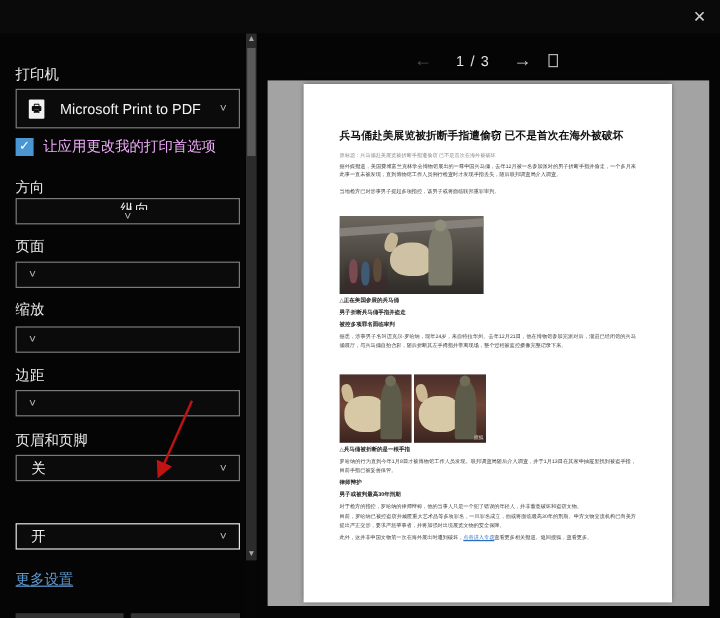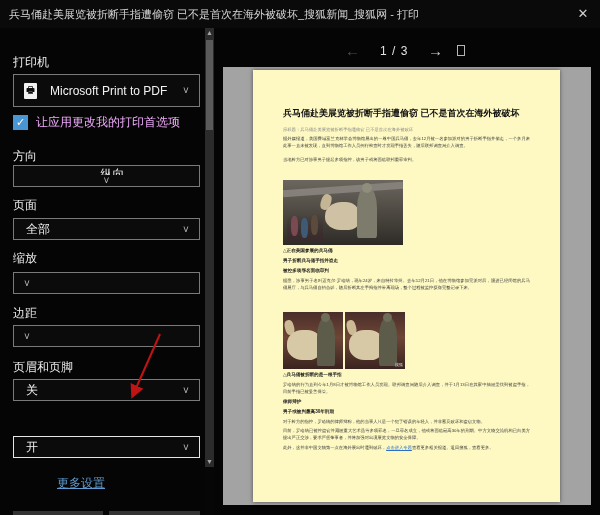--- a/index.html
+++ b/index.html
@@ -26,21 +26,21 @@
   #printer-icon { width:18px; height:16px; margin-left:8px; position:relative; }
   #printer-icon .page-shape { position:absolute; left:2px; top:0; width:13px; height:16px;
     background:#f2f2f2; border-radius:1px; }
   #printer-icon .glyph { position:absolute; left:4px; top:2px; width:9px; height:11px;
     color:#0b0b0b; font-size:9px; line-height:11px; text-align:center; font-weight:bold; }
   #apply-row { left:13px; top:86px; display:flex; align-items:center; gap:8px; }
   #apply-checkbox { width:15px; height:15px; background:#4a96d2; color:#fff;
     font-size:11px; line-height:15px; text-align:center; }
   #apply-label { font-size:12px; color:#f0abfc; white-space:nowrap; }
   #more-settings { left:13px; top:447px; font-size:12px; color:#5f9ad0;
-    text-decoration:underline; cursor:pointer;margin-left:44px; }
+    text-decoration:underline; cursor:pointer; }
   .btn { top:483px; height:23px; background:#333333; color:#f5f5f5; font-size:12px;
     text-align:center; line-height:23px; cursor:default; }
   #print-btn { left:13px; width:90px; }
   #cancel-btn { left:109px; width:91px; }
 
   
   #side-scrollbar { left:205px; top:28px; width:9px; height:439px; background:#2b2b2b; }
   #side-scrollbar .arrow { position:absolute; left:0; width:9px; height:10px;
     color:#a5a5a5; font-size:7px; line-height:10px; text-align:center; }
   #scroll-up { top:0; }
@@ -49,21 +49,21 @@
 
   
   #preview { left:214px; top:28px; width:386px; height:487px; background:#050505; }
   .nav-ic { top:14px; font-size:15px; }
   #nav-back { left:131px; color:#4f4f4f; }
   #nav-fwd  { left:214px; color:#cfcfcf; }
   #page-indicator { left:166px; top:16px; font-size:12px; color:#e3e3e3; letter-spacing:1px; }
   #fit-icon { left:243px; top:17px; width:8px; height:11px; border:1px solid #b5b5b5; }
 
   #viewport { left:9px; top:39px; width:368px; height:438px; background:#a3a3a3; }
-  #page { left:30px; top:3px; width:307px; height:432px; background:#fef9c3;
+  #page { left:30px; top:3px; width:307px; height:432px; background:#ffffff;
     box-shadow:0 0 4px rgba(0,0,0,.5); overflow:hidden; }
 
   
   #headline { left:30px; top:38px; width:250px; font-size:9px; font-weight:bold;
     color:#111; line-height:1.25; }
   .tiny { font-size:4.3px; line-height:1.65; color:#3c3c3c; text-align:justify; }
   #origin-line { left:30px; top:56px; width:247px; color:#8a8a8a; }
   #para1 { left:30px; top:65px; width:247px; }
   #para2 { left:30px; top:86px; width:247px; }
   .subcap { font-size:4.6px; font-weight:bold; color:#222; }
@@ -111,21 +111,20 @@
 
   
   #red-arrow { left:0; top:0; pointer-events:none; }
 </style>
 </head>
 <body>
 
 <div id="window">
 
   <div id="titlebar" class="abs">
-    <div id="title-text" class="abs">兵马俑赴美展览被折断手指遭偷窃 已不是首次在海外被破坏_搜狐新闻_搜狐网 - 打印</div>
     <div id="close-btn" class="abs">✕</div>
   </div>
 
   <div id="sidebar" class="abs">
 
     <div class="abs field-label" style="top:26px;">打印机</div>
     <div class="abs combo" id="printer-combo">
       <span id="printer-icon">
         <span class="page-shape"></span>
           <span class="glyph">🖶</span>
@@ -140,21 +139,20 @@
     </div>
 
     <div class="abs field-label" style="top:120px;">方向</div>
     <div class="abs combo" style="top:137px;height:22px;flex-direction:column;">
       <span class="val">纵向</span>
       <span class="chev">˅</span>
     </div>
 
     <div class="abs field-label" style="top:169px;">页面</div>
     <div class="abs combo" style="top:190px;height:22px;">
-      <span class="val">全部</span>
       <span class="chev">˅</span>
     </div>
 
     <div class="abs field-label" style="top:222px;">缩放</div>
     <div class="abs combo" style="top:244px;height:22px;">
       <span class="chev">˅</span>
     </div>
 
     <div class="abs field-label" style="top:277px;">边距</div>
     <div class="abs combo" style="top:297px;height:22px;">

